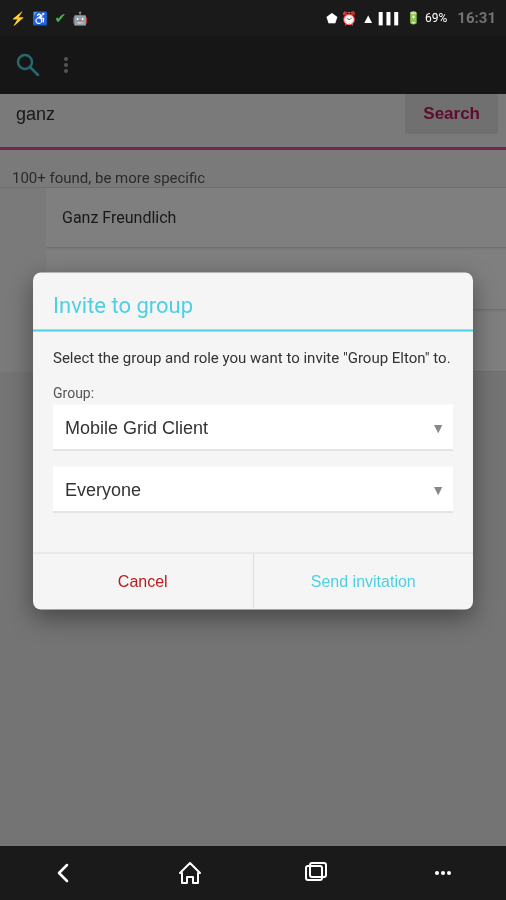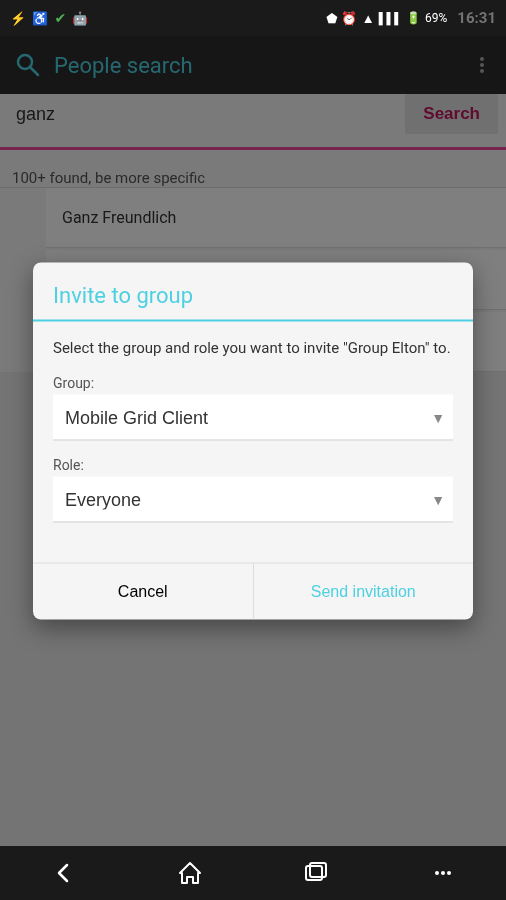--- a/index.html
+++ b/index.html
@@ -234,21 +234,21 @@
       height: 56px;
       display: flex;
       align-items: center;
       justify-content: center;
       font-size: 16px;
       cursor: pointer;
       border: none;
       background: transparent;
     }
     .dialog-btn-cancel {
-      color: #000000;
+      color: #b91c1c;
       border-right: 1px solid #ddd;
     }
     .dialog-btn-confirm {
       color: #4dd0e1;
     }
 
     
     .bottom-nav {
       width: 100%;
       height: 54px;
@@ -292,21 +292,20 @@
 
 <div class="app-bg">
 
   <div class="app-header">
     <div class="app-header-icon">
       <svg width="28" height="28" viewBox="0 0 28 28">
         <circle cx="11" cy="11" r="7" fill="none" stroke="#4dd0e1" stroke-width="2.5"></circle>
         <line x1="16" y1="16" x2="24" y2="24" stroke="#4dd0e1" stroke-width="2.5" stroke-linecap="round"></line>
       </svg>
     </div>
-    <span class="app-header-title">People search</span>
     <div class="header-menu-icon">
       <svg width="20" height="20" viewBox="0 0 20 20">
         <circle cx="10" cy="4" r="2" fill="#aaa"></circle>
         <circle cx="10" cy="10" r="2" fill="#aaa"></circle>
         <circle cx="10" cy="16" r="2" fill="#aaa"></circle>
       </svg>
     </div>
   </div>
 
   <div class="search-bar">
@@ -339,21 +338,20 @@
 
       <div class="dialog-label">Group:</div>
       <div class="select-wrapper">
         <select class="dialog-select">
           <option>Mobile Grid Client</option>
           <option>Other Group</option>
         </select>
         <span class="select-arrow">▼</span>
       </div>
 
-      <div class="dialog-label">Role:</div>
       <div class="select-wrapper">
         <select class="dialog-select">
           <option>Everyone</option>
           <option>Admin</option>
           <option>Member</option>
         </select>
         <span class="select-arrow">▼</span>
       </div>
     </div>
 

